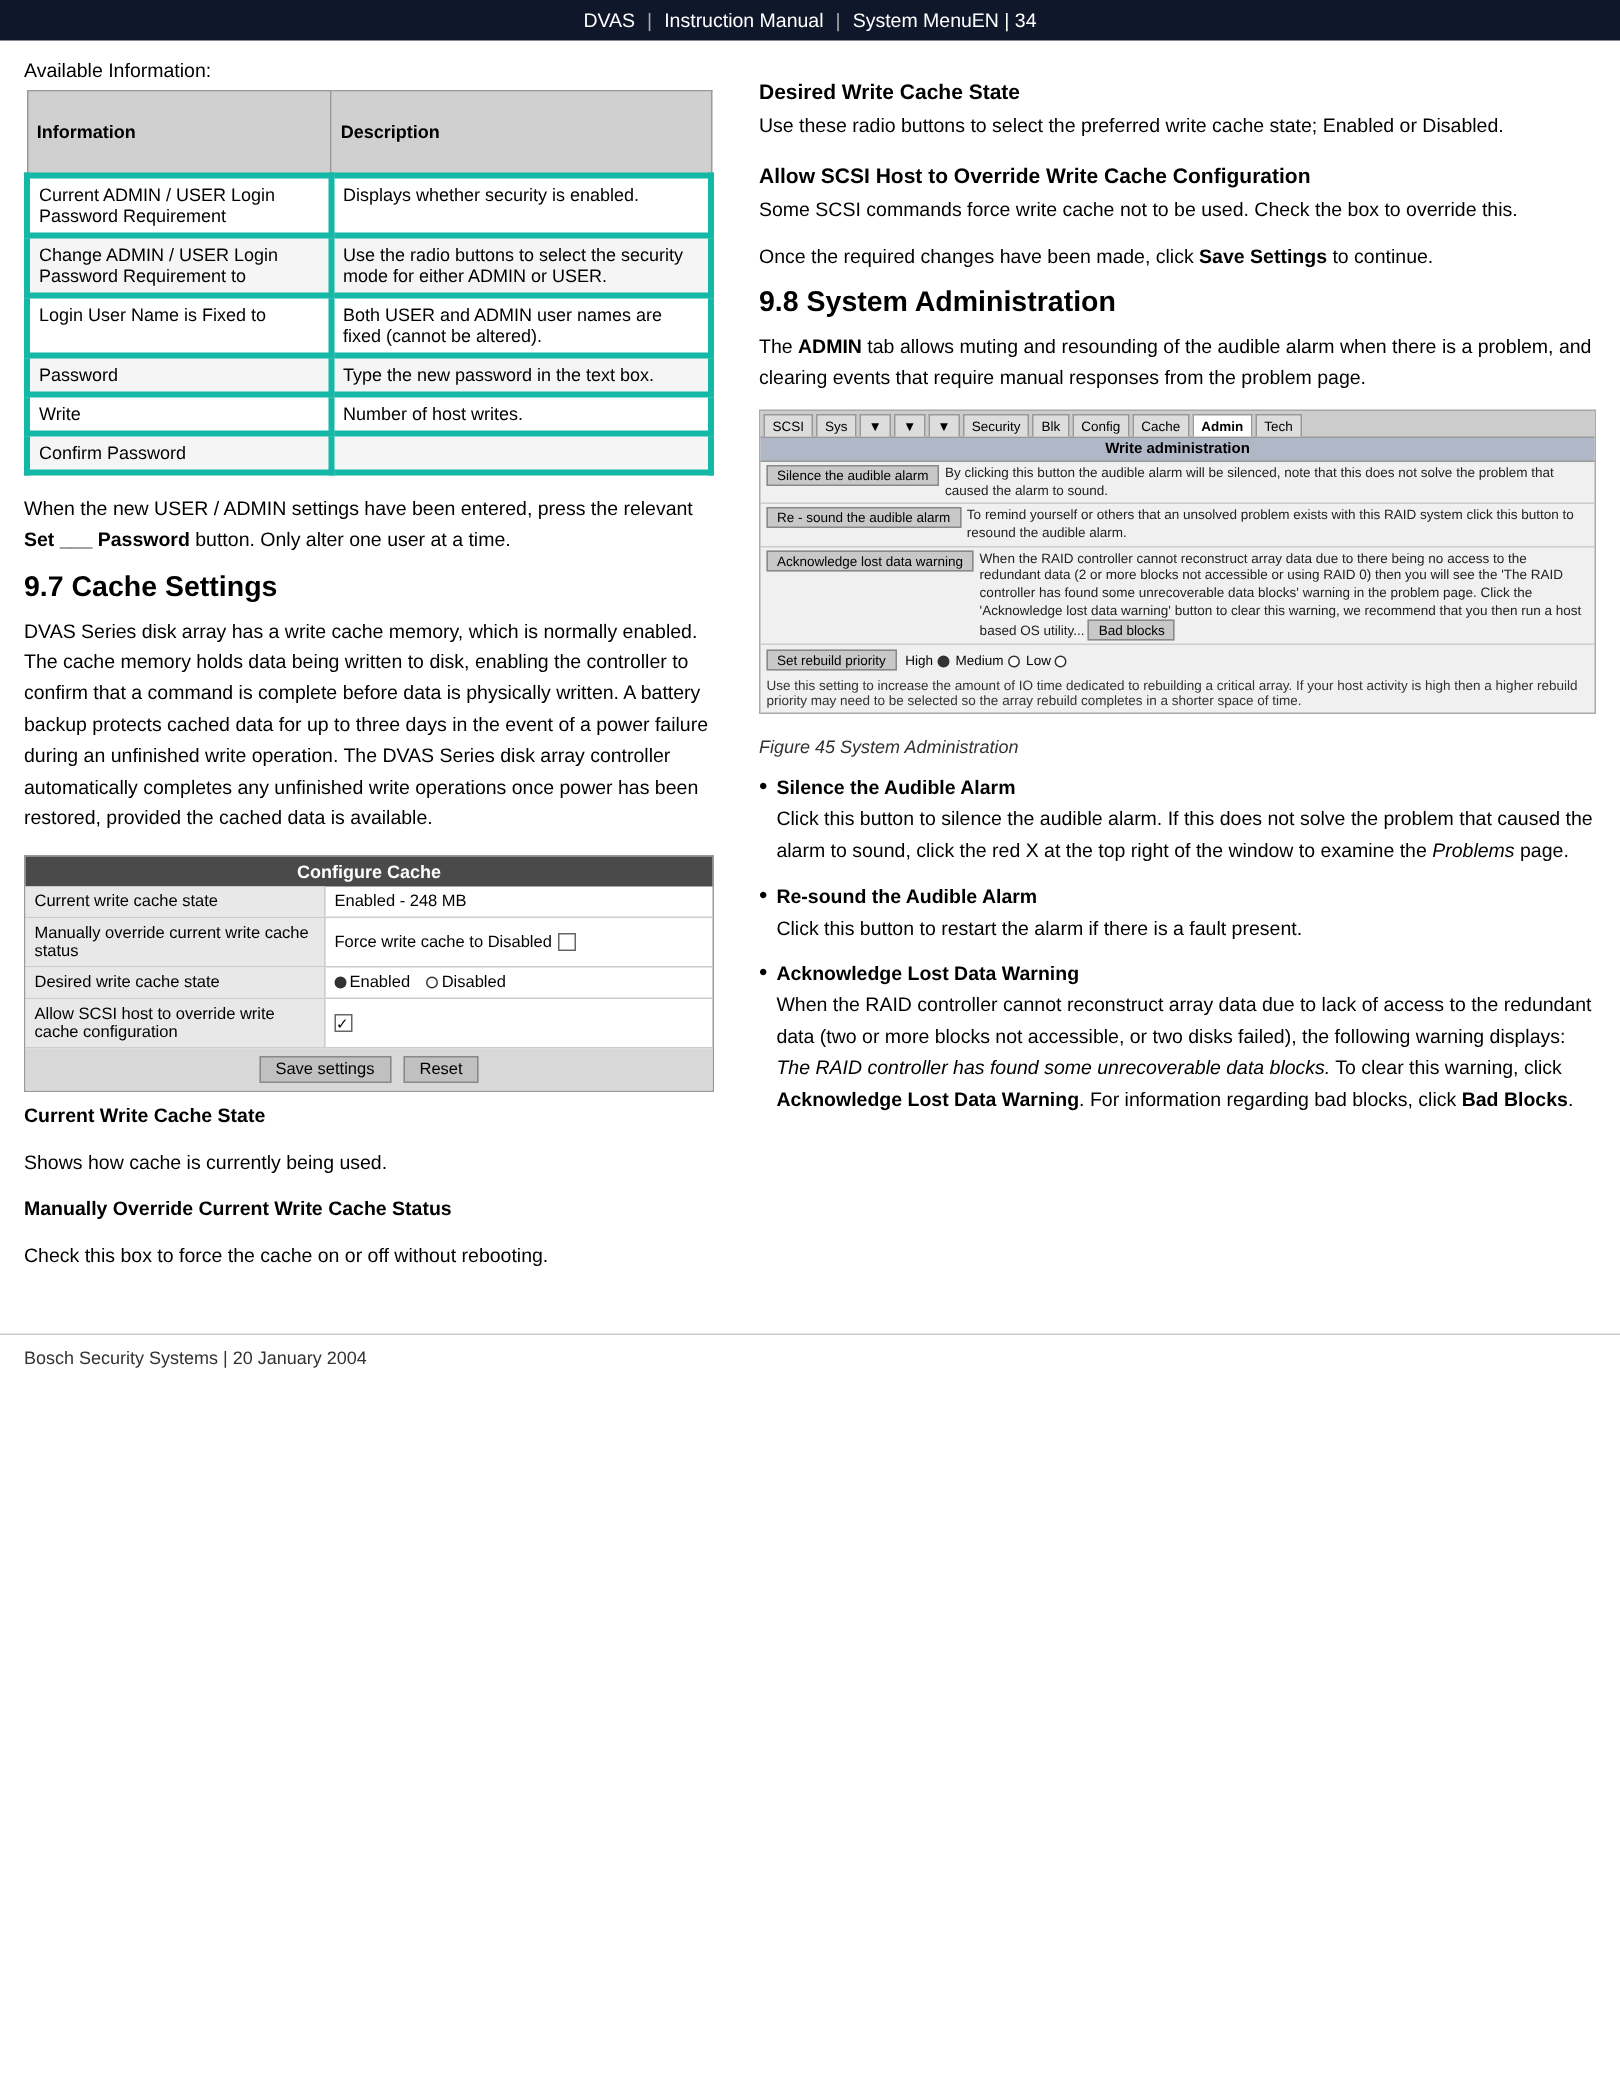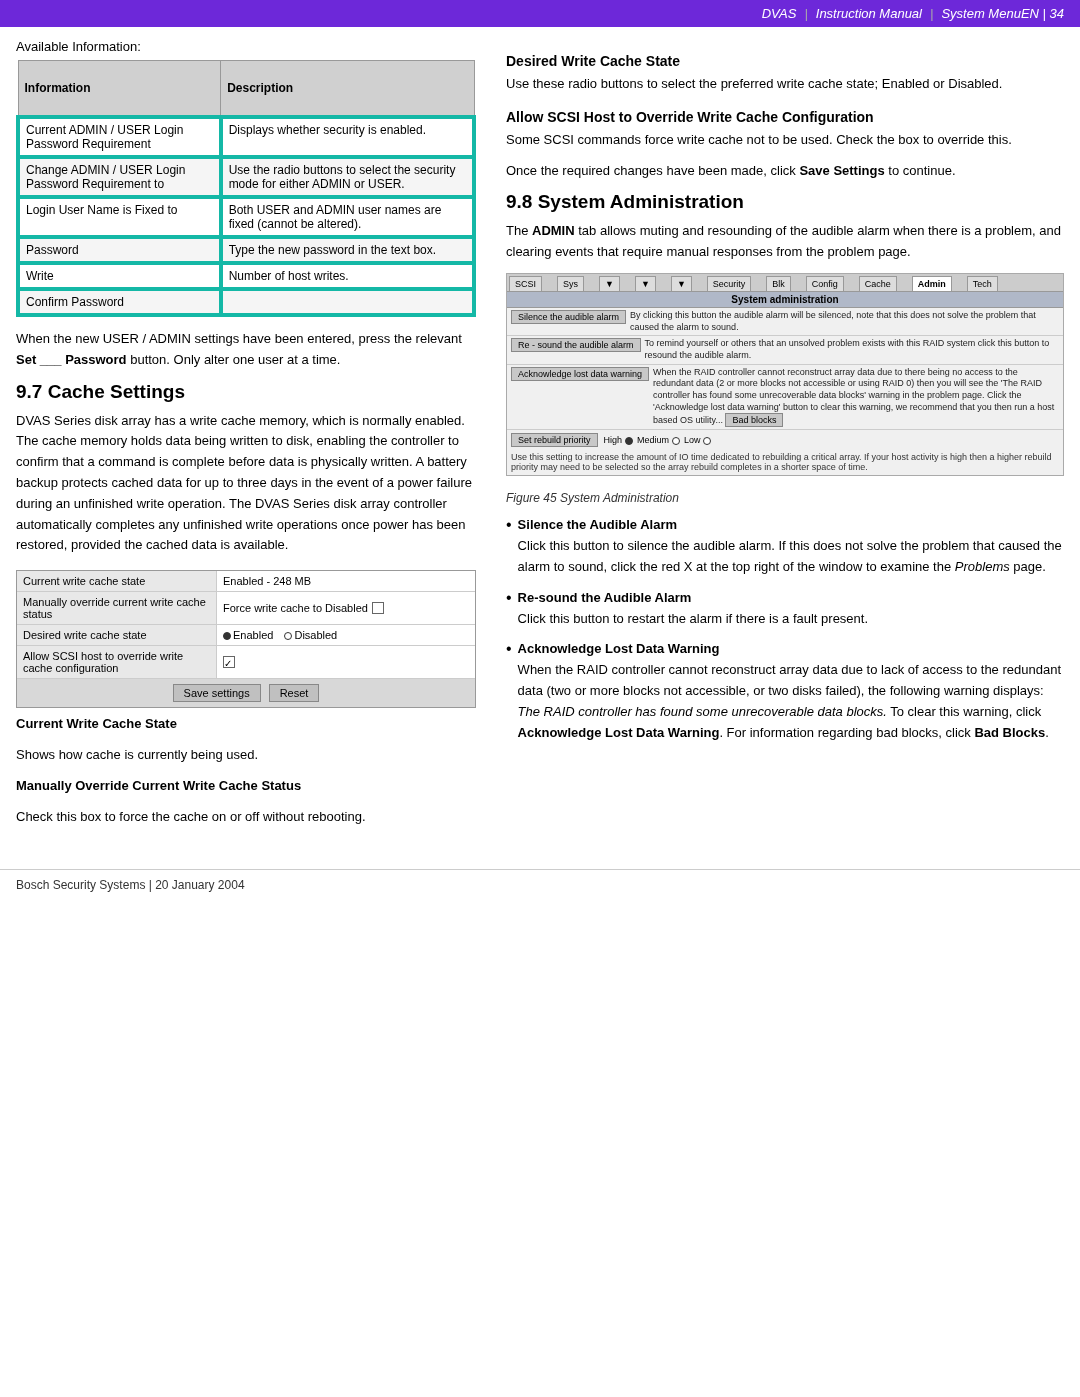--- a/index.html
+++ b/index.html
@@ -7,28 +7,27 @@
       font-family: Arial, sans-serif;
       font-size: 13px;
       background: #fff;
       color: #000;
       width: 1080px;
       min-height: 1397px;
     }
 
     
     .header {
-      background: #6d28d9;
+      background: #0f172a;
       color: #fff;
       display: flex;
-      justify-content: flex-end;
+      justify-content: center;
       align-items: center;
       padding: 6px 16px;
       font-size: 13px;
-      font-style: italic;
     }
     .header-left { display: flex; gap: 4px; align-items: center; }
 
     
     .footer {
       border-top: 1px solid #ccc;
       padding: 8px 16px;
       font-size: 12px;
       color: #333;
       margin-top: 20px;
@@ -164,21 +163,21 @@
       border: 1px solid #aaa;
       margin: 10px 0 6px 0;
       font-size: 10px;
       background: #f0f0f0;
     }
     .sysadmin-tabs {
       display: flex;
       background: #ccc;
       border-bottom: 1px solid #999;
       padding: 2px 2px 0 2px;
-      gap: 15px;
+      gap: 2px;
     }
     .sysadmin-tab {
       background: #ddd;
       border: 1px solid #999;
       border-bottom: none;
       padding: 2px 5px;
       font-size: 9px;
     }
     .sysadmin-tab.active {
       background: #fff;
@@ -307,20 +306,21 @@
 
     <p class="body-text">
       When the new USER / ADMIN settings have been entered, press the relevant <b>Set ___  Password</b> button. Only alter one user at a time.
     </p>
 
     <div class="section-heading">9.7   Cache Settings</div>
 
     <p class="body-text">DVAS Series disk array has a write cache memory, which is normally enabled. The cache memory holds data being written to disk, enabling the controller to confirm that a command is complete before data is physically written. A battery backup protects cached data for up to three days in the event of a power failure during an unfinished write operation. The DVAS Series disk array controller automatically completes any unfinished write operations once power has been restored, provided the cached data is available.</p>
 
     <div class="config-box">
+      <div class="config-box-title">Configure Cache</div>
       <div class="config-row">
         <div class="config-label">Current write cache state</div>
         <div class="config-value">Enabled - 248 MB</div>
       </div>
       <div class="config-row">
         <div class="config-label">Manually override current write cache status</div>
         <div class="config-value">
           Force write cache to Disabled
           <span class="config-checkbox"></span>
         </div>
@@ -375,21 +375,21 @@
         <div class="sysadmin-tab">▼</div>
         <div class="sysadmin-tab">▼</div>
         <div class="sysadmin-tab">▼</div>
         <div class="sysadmin-tab">Security</div>
         <div class="sysadmin-tab">Blk</div>
         <div class="sysadmin-tab">Config</div>
         <div class="sysadmin-tab">Cache</div>
         <div class="sysadmin-tab active">Admin</div>
         <div class="sysadmin-tab">Tech</div>
       </div>
-      <div class="sysadmin-title">System administration</div>
+      <div class="sysadmin-title">Write administration</div>
 
       <div class="sysadmin-row">
         <button class="sysadmin-btn">Silence the audible alarm</button>
         <span class="sysadmin-desc">By clicking this button the audible alarm will be silenced, note that this does not solve the problem that caused the alarm to sound.</span>
       </div>
       <div class="sysadmin-row">
         <button class="sysadmin-btn">Re - sound the audible alarm</button>
         <span class="sysadmin-desc">To remind yourself or others that an unsolved problem exists with this RAID system click this button to resound the audible alarm.</span>
       </div>
       <div class="sysadmin-row">

